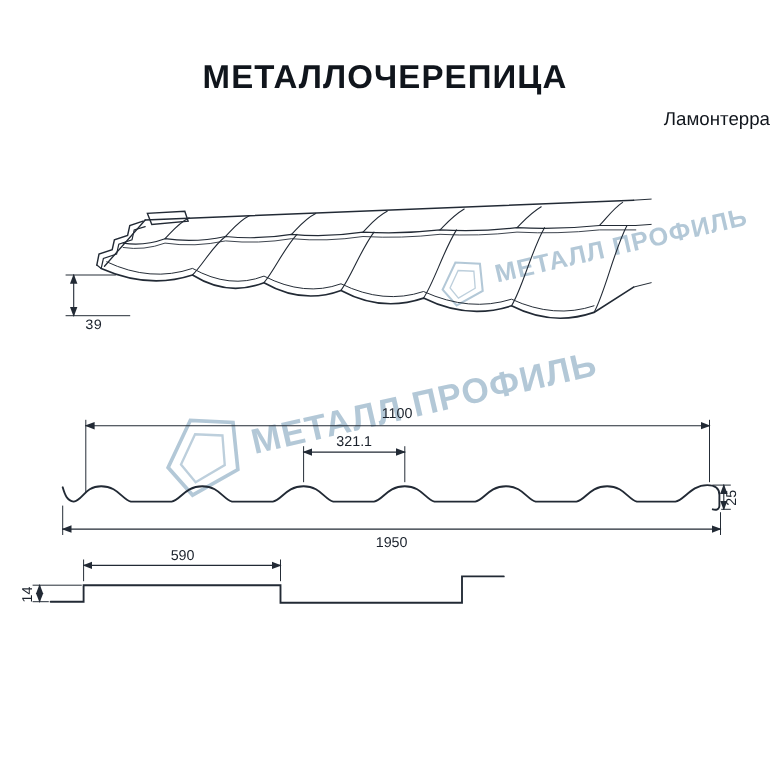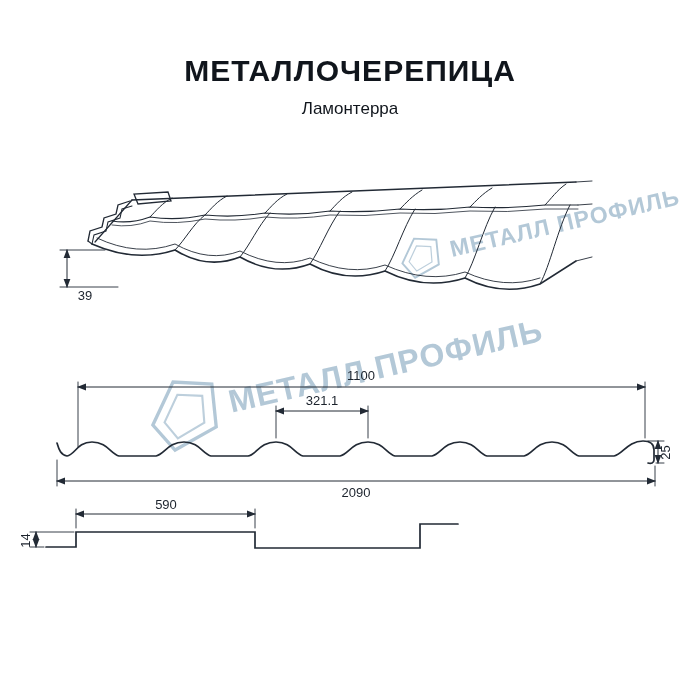--- a/index.html
+++ b/index.html
@@ -5,21 +5,21 @@
   html,body{margin:0;padding:0;background:#fff;}
   .page{
     position:relative;width:700px;height:700px;background:#ffffff;
     font-family:"Liberation Sans",sans-serif;overflow:hidden;border-radius:21px;
   }
   .title{
     position:absolute;left:0;top:54px;width:700px;text-align:center;
     font-size:30px;font-weight:bold;color:#10151c;letter-spacing:1px;
   }
   .subtitle{
-    position:absolute;left:0;top:99px;width:700px;text-align:center;
+    position:absolute;left:0;top:99px;width:700px;text-align:right;
     font-size:17px;color:#10151c;
   }
   svg.draw{position:absolute;left:0;top:0;}
   .lbl{
     position:absolute;font-size:13px;color:#1b222c;text-align:center;
     white-space:nowrap;
   }
   .rot{transform:rotate(-90deg);}
   .wm{
     position:absolute;display:flex;align-items:center;gap:10px;
@@ -149,21 +149,21 @@
         <path d="M30,532 L74,532"></path>
         <path d="M30,547 L44,547"></path>
       </g>
       <g stroke-width="1">
         <path d="M76,514 L255,514" marker-start="url(#arw)" marker-end="url(#arw)"></path>
         <path d="M36,532 L36,547" marker-start="url(#arw)" marker-end="url(#arw)"></path>
       </g>
     </g>
   </svg>
 
-  <div class="lbl" style="left:70px;top:288px;width:30px;">39</div>
+  <div class="lbl" style="left:70px;top:288px;width:30px;font-family:Liberation Mono, monospace;">39</div>
   <div class="lbl" style="left:331px;top:368px;width:60px;">1100</div>
   <div class="lbl" style="left:292px;top:393px;width:60px;">321.1</div>
   <div class="lbl rot" style="left:652px;top:445px;width:26px;">25</div>
-  <div class="lbl" style="left:326px;top:485px;width:60px;">2090</div>
+  <div class="lbl" style="left:326px;top:485px;width:60px;">1950</div>
   <div class="lbl" style="left:136px;top:497px;width:60px;">590</div>
   <div class="lbl rot" style="left:12px;top:533px;width:26px;">14</div>
 
 </div>
 
 </body></html>

